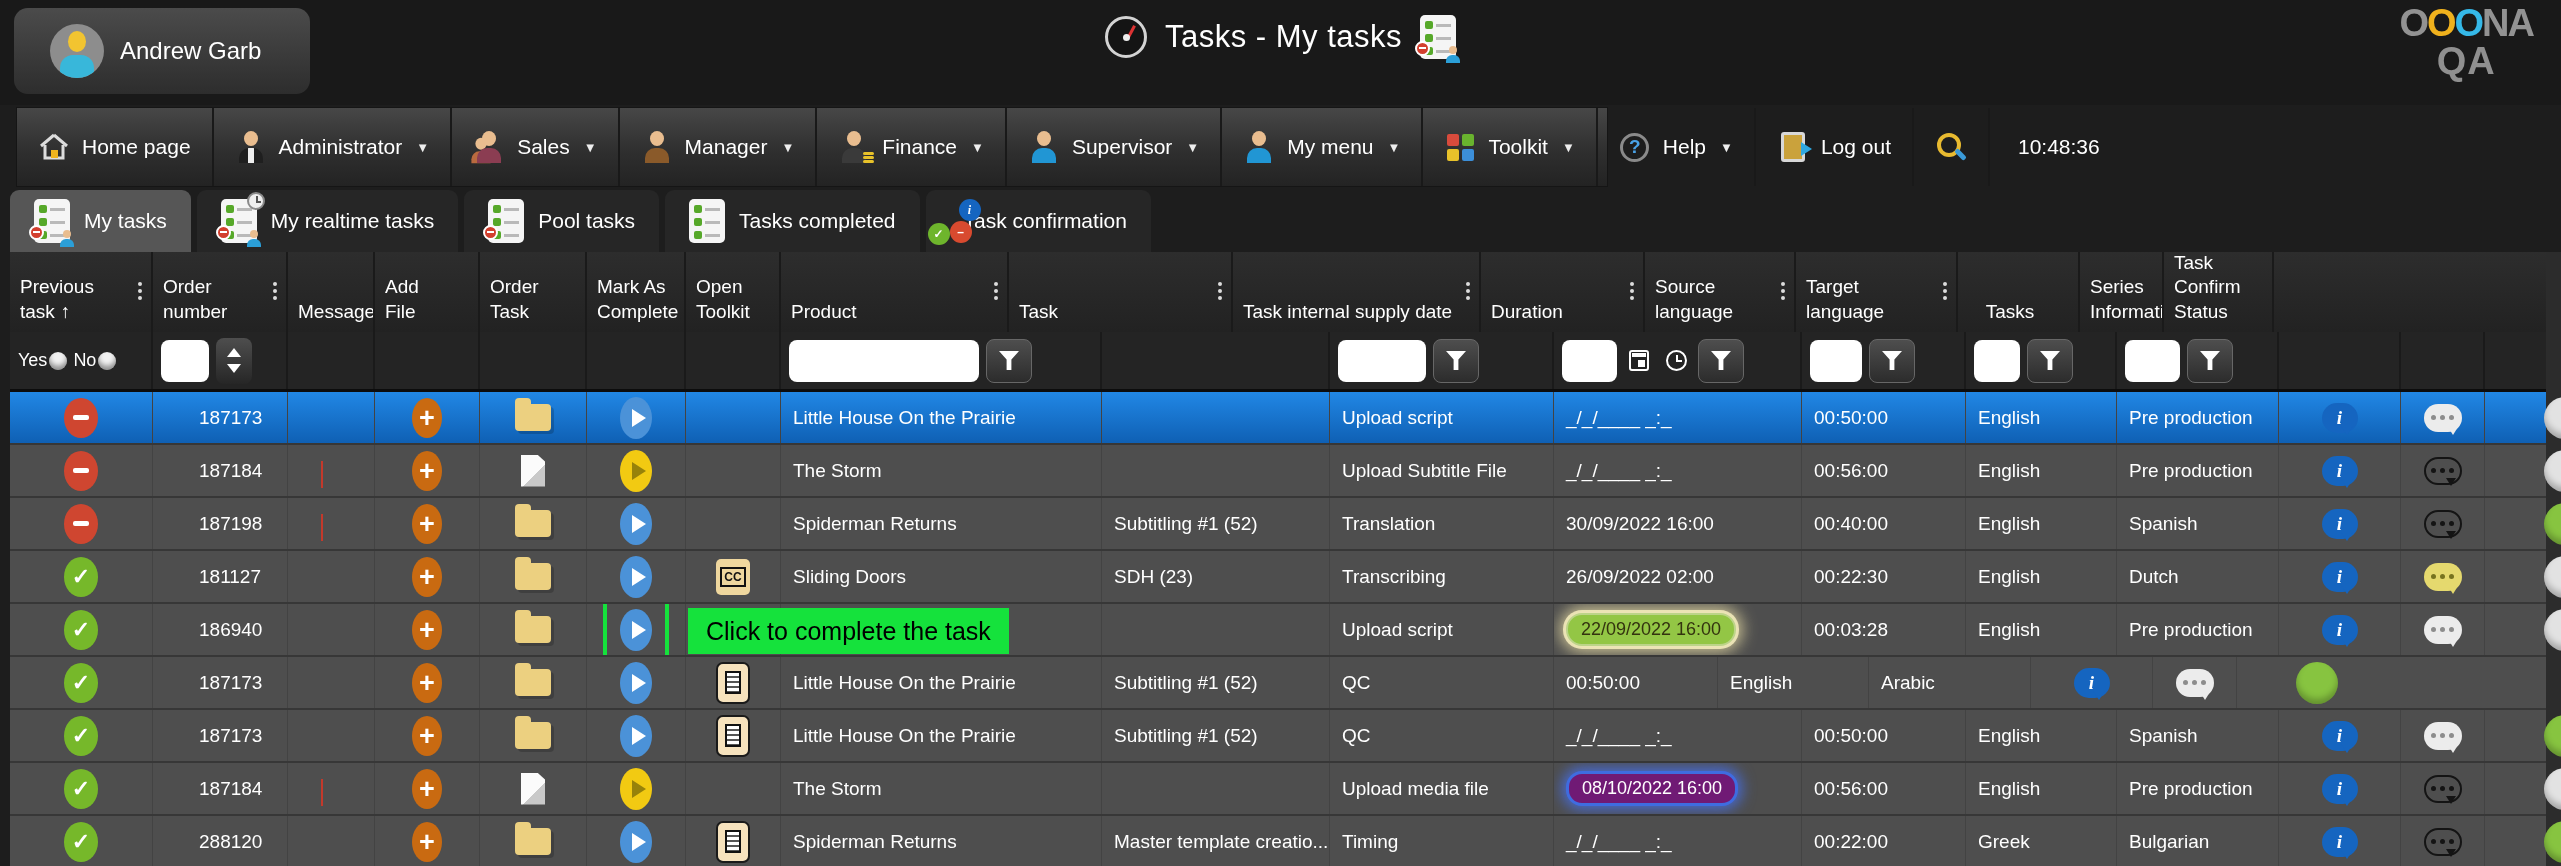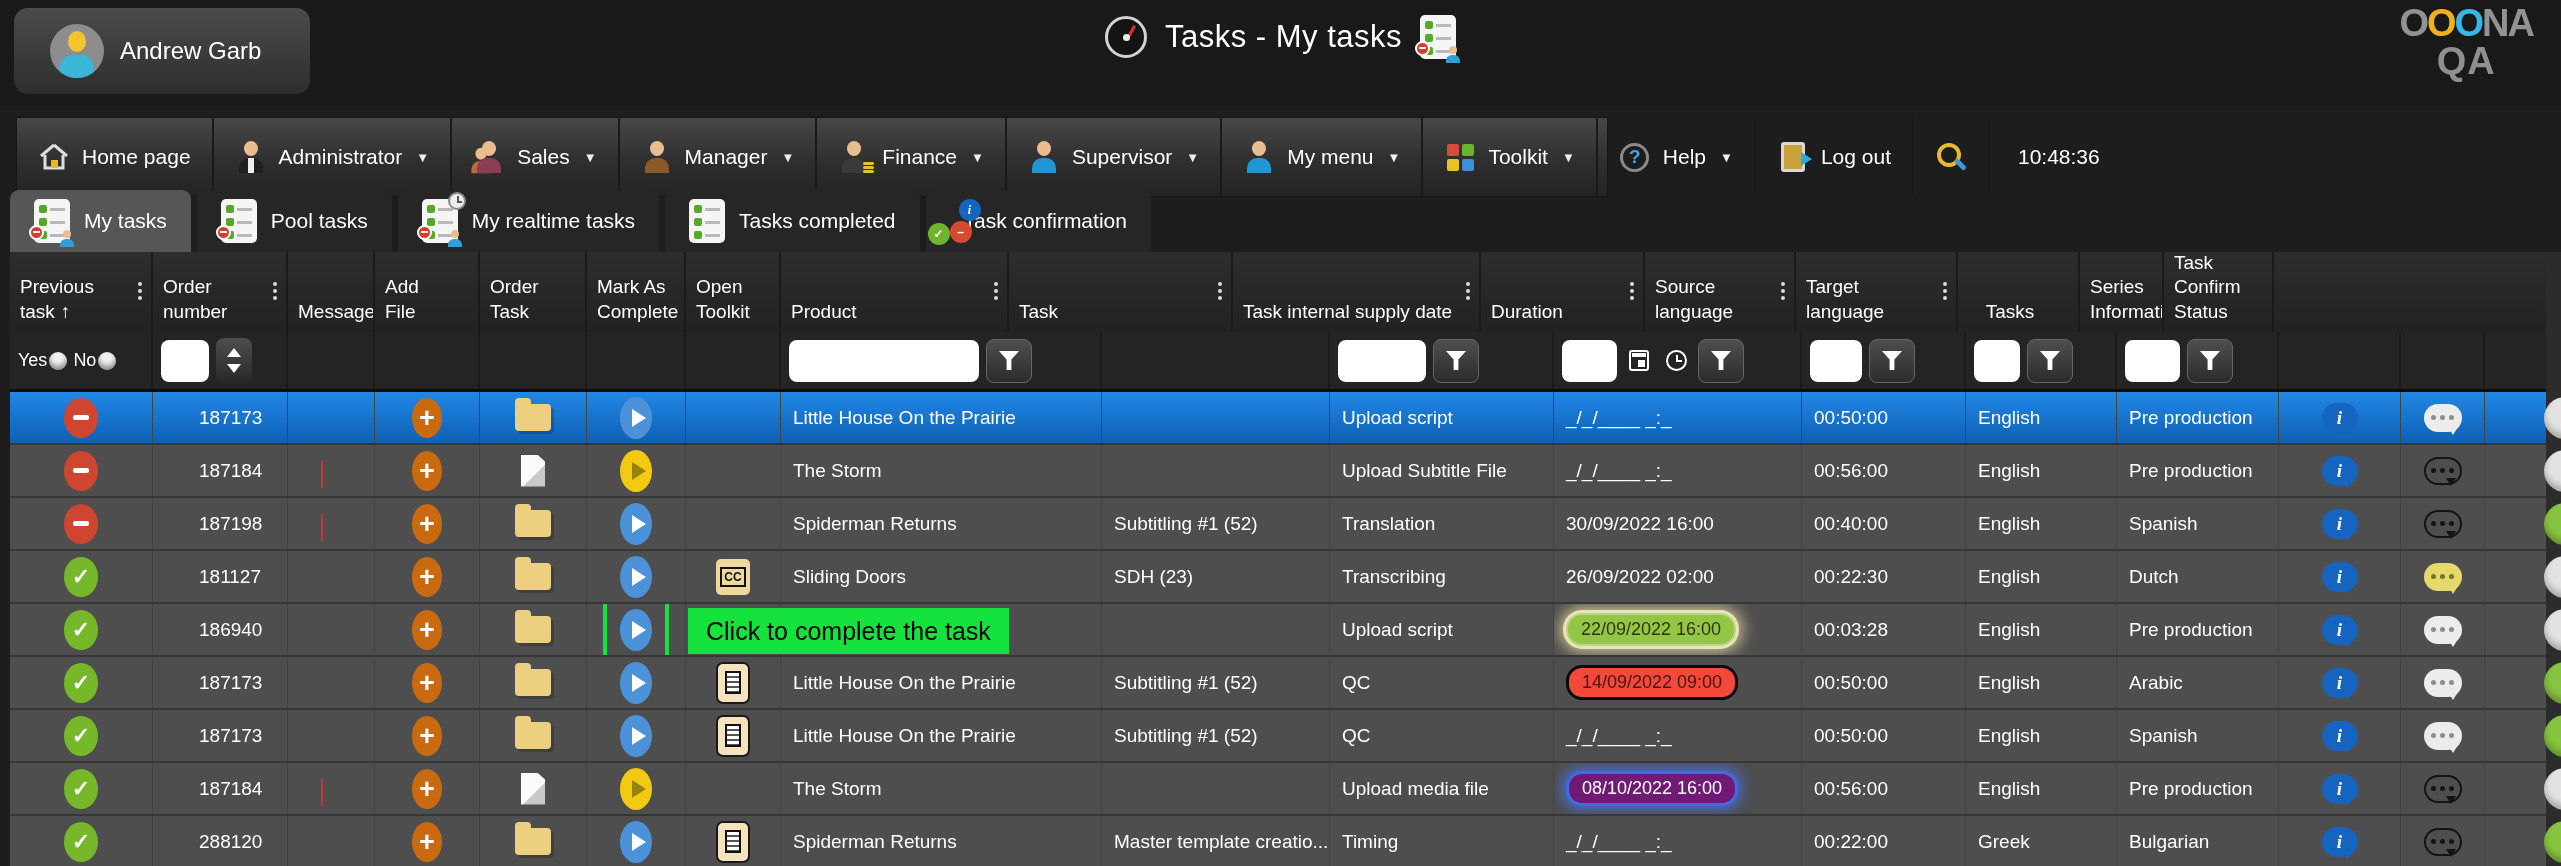--- a/index.html
+++ b/index.html
@@ -21,21 +21,21 @@
   .gauge { width:42px; height:42px; border-radius:50%; background:#141414; border:3px solid #d3d3d3; position:relative; }
   .gauge::before { content:""; position:absolute; left:50%; top:5px; width:3px; height:15px; background:#d33; transform:rotate(28deg); transform-origin:bottom center; }
   .gauge::after { content:""; position:absolute; left:50%; top:50%; width:7px; height:7px; margin:-3px 0 0 -3px; border-radius:50%; background:#eee; }
   .page-title { font-size:31px; letter-spacing:.5px; }
 
   .logo { position:absolute; right:28px; top:4px; text-align:center; font-weight:bold; line-height:1.0; }
   .logo .l1 { font-size:38px; letter-spacing:-2px; }
   .logo .l2 { font-size:38px; color:#8f8f8f; letter-spacing:1px; }
 
   
-  .menubar { position:absolute; left:16px; top:117px; height:80px; width:1592px; display:flex;
+  .menubar { position:absolute; left:16px; top:107px; height:80px; width:1592px; display:flex;
     background:linear-gradient(180deg,#474747 0%,#2f2f2f 55%,#232323 100%); border:1px solid #151515; }
   .menu-item { display:flex; align-items:center; gap:12px; padding:0 21px; border-right:2px solid #191919; font-size:21px; cursor:pointer; white-space:nowrap; }
   .caret { font-size:13px; color:#eee; margin-left:2px; }
   .menu-time { display:flex; align-items:center; padding:0 28px; font-size:21px; }
 
   
   .p-ic { position:relative; width:28px; height:32px; display:inline-block; }
   .p-head { position:absolute; left:50%; top:0; transform:translateX(-50%); width:14px; height:15px; border-radius:50%; background:#e9bd8f; }
   .p-bod { position:absolute; left:50%; bottom:0; transform:translateX(-50%); width:24px; height:15px; border-radius:10px 10px 0 0; }
   .p-sub { position:absolute; left:-8px; top:3px; transform:scale(.8); }
@@ -340,45 +340,45 @@
             </span>
             <span class="r">
               <span class="chk"></span>
               <span class="ln"></span>
             </span>
             <span class="r">
               <span class="chk"></span>
               <span class="ln"></span>
             </span>
             <span class="reddot"></span>
-          </span>
-        </span>
-    <span>Pool tasks</span>
+            <span class="clip-person"></span>
+            <span class="clip-clock"></span>
+          </span>
+        </span>
+    <span>My realtime tasks</span>
       </div>
       <div class="tab">
     <span>
           <span class="clip">
             <span class="r">
               <span class="chk"></span>
               <span class="ln"></span>
             </span>
             <span class="r">
               <span class="chk"></span>
               <span class="ln"></span>
             </span>
             <span class="r">
               <span class="chk"></span>
               <span class="ln"></span>
             </span>
             <span class="reddot"></span>
-            <span class="clip-person"></span>
-            <span class="clip-clock"></span>
-          </span>
-        </span>
-    <span>My realtime tasks</span>
+          </span>
+        </span>
+    <span>Pool tasks</span>
       </div>
       <div class="tab">
     <span>
           <span class="clip">
             <span class="r">
               <span class="chk"></span>
               <span class="ln"></span>
             </span>
             <span class="r">
               <span class="chk"></span>
@@ -804,23 +804,20 @@
           </span>
         </div>
     <div class="cell icn" style="width:95px;flex:0 0 95px;">
           <span class="docic">
             <span class="pg"></span>
           </span>
         </div>
     <div class="cell" style="width:321px;flex:0 0 321px;">Little House On the Prairie</div>
     <div class="cell" style="width:228px;flex:0 0 228px;">Subtitling #1 (52)</div>
     <div class="cell" style="width:224px;flex:0 0 224px;">QC</div>
-    <div class="cell" style="width:248px;flex:0 0 248px;">
-          <span class="pill red">14/09/2022 09:00</span>
-        </div>
     <div class="cell" style="width:164px;flex:0 0 164px;">00:50:00</div>
     <div class="cell" style="width:151px;flex:0 0 151px;">English</div>
     <div class="cell" style="width:162px;flex:0 0 162px;">Arabic</div>
     <div class="cell icn" style="width:122px;flex:0 0 122px;">
           <span class="info-b">i</span>
         </div>
     <div class="cell icn" style="width:84px;flex:0 0 84px;">
           <span class="dots-b white">
             <i></i>
             <i></i>

